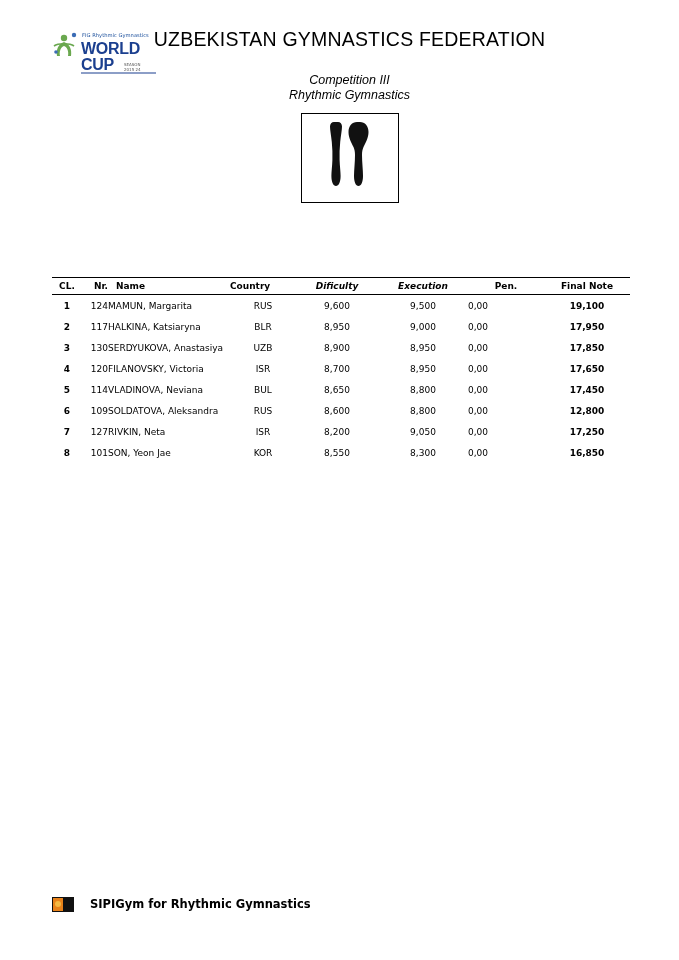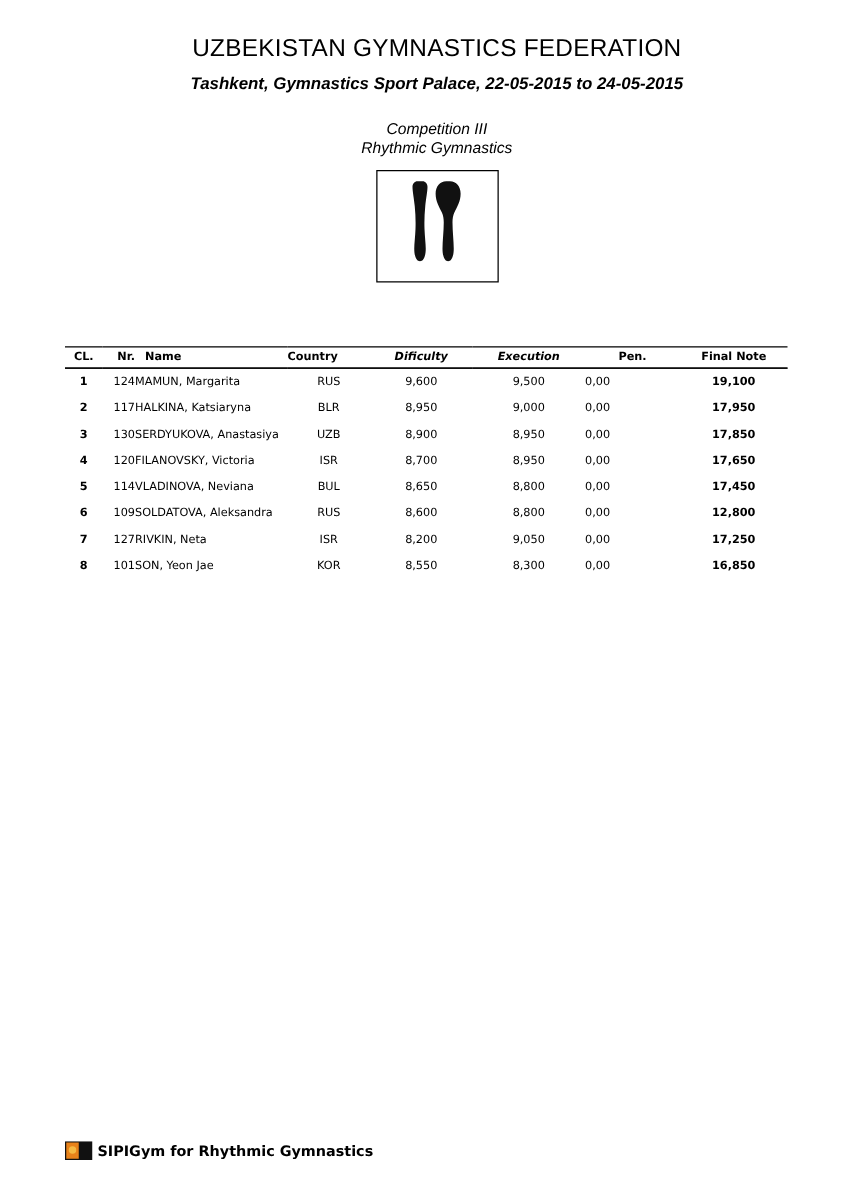--- a/index.html
+++ b/index.html
@@ -126,46 +126,64 @@
   td.c-ctry  { text-align: center; }
   td.c-dif   { text-align: center; }
   td.c-exe   { text-align: center; }
   td.c-pen   { text-align: left; }
   td.c-final { text-align: center; font-weight: bold; }
 
   
   .footer {
     position: absolute;
     left: 52px;
-    bottom: 32px;
+    bottom: 48px;
     display: flex;
-    align-items: center;
-    gap: 4px;
+    gap: 16px;
   }
   .footer-logo {
     width: 22px;
     height: 15px;
     display: block;
   }
   .footer-text {
     font-family: "DejaVu Sans", sans-serif;
     font-weight: bold;
     font-size: 11.5px;
   }
 </style>
 </head>
 <body>
 
 <div class="page">
 
   <div class="header">
 
+    <div class="logo">
+      <svg width="118" height="58" viewBox="0 0 118 58" xmlns="http://www.w3.org/2000/svg">
+
+        <g fill="#6aa84f">
+          <circle cx="20" cy="12" r="3.2"></circle>
+          <path d="M20 16 C14 18, 12 24, 13 30 L16 30 C15 25, 17 21, 20 20 C23 21, 25 25, 24 30 L27 30 C28 24, 26 18, 20 16 Z"></path>
+          <path d="M10 20 C14 17, 26 17, 30 20" stroke="#6aa84f" stroke-width="1.6" fill="none"></path>
+        </g>
+        <g fill="#3b6cb5">
+          <circle cx="30" cy="9" r="2.2"></circle>
+          <circle cx="12" cy="26" r="1.8"></circle>
+        </g>
+        <text x="38" y="11" font-family="DejaVu Sans, sans-serif" font-size="5.2" fill="#1b4f9c">FIG Rhythmic Gymnastics</text>
+        <text x="37" y="28" font-family="Liberation Sans, sans-serif" font-size="16" font-weight="bold" fill="#1b3f8f" letter-spacing="-0.3">WORLD</text>
+        <text x="37" y="44" font-family="Liberation Sans, sans-serif" font-size="16" font-weight="bold" fill="#1b3f8f" letter-spacing="-0.3">CUP</text>
+        <text x="80" y="40" font-family="DejaVu Sans, sans-serif" font-size="4" fill="#555">SEASON</text>
+        <text x="80" y="45" font-family="DejaVu Sans, sans-serif" font-size="4" fill="#555">2015 24</text>
+        <path d="M37 47 L112 47" stroke="#1b3f8f" stroke-width="1.2"></path>
+      </svg>
+    </div>
 
     <div class="fed-title">UZBEKISTAN GYMNASTICS FEDERATION</div>
-    <div class="event-sub">Tashkent, Gymnastics Sport Palace, 22-05-2015 to 24-05-2015</div>
 
     <div class="discipline">
       <div>Competition III</div>
       <div>Rhythmic Gymnastics</div>
     </div>
 
     <div class="apparatus-box">
       <svg width="96" height="88" viewBox="0 0 96 88" xmlns="http://www.w3.org/2000/svg">
         <g fill="#111111">
 

